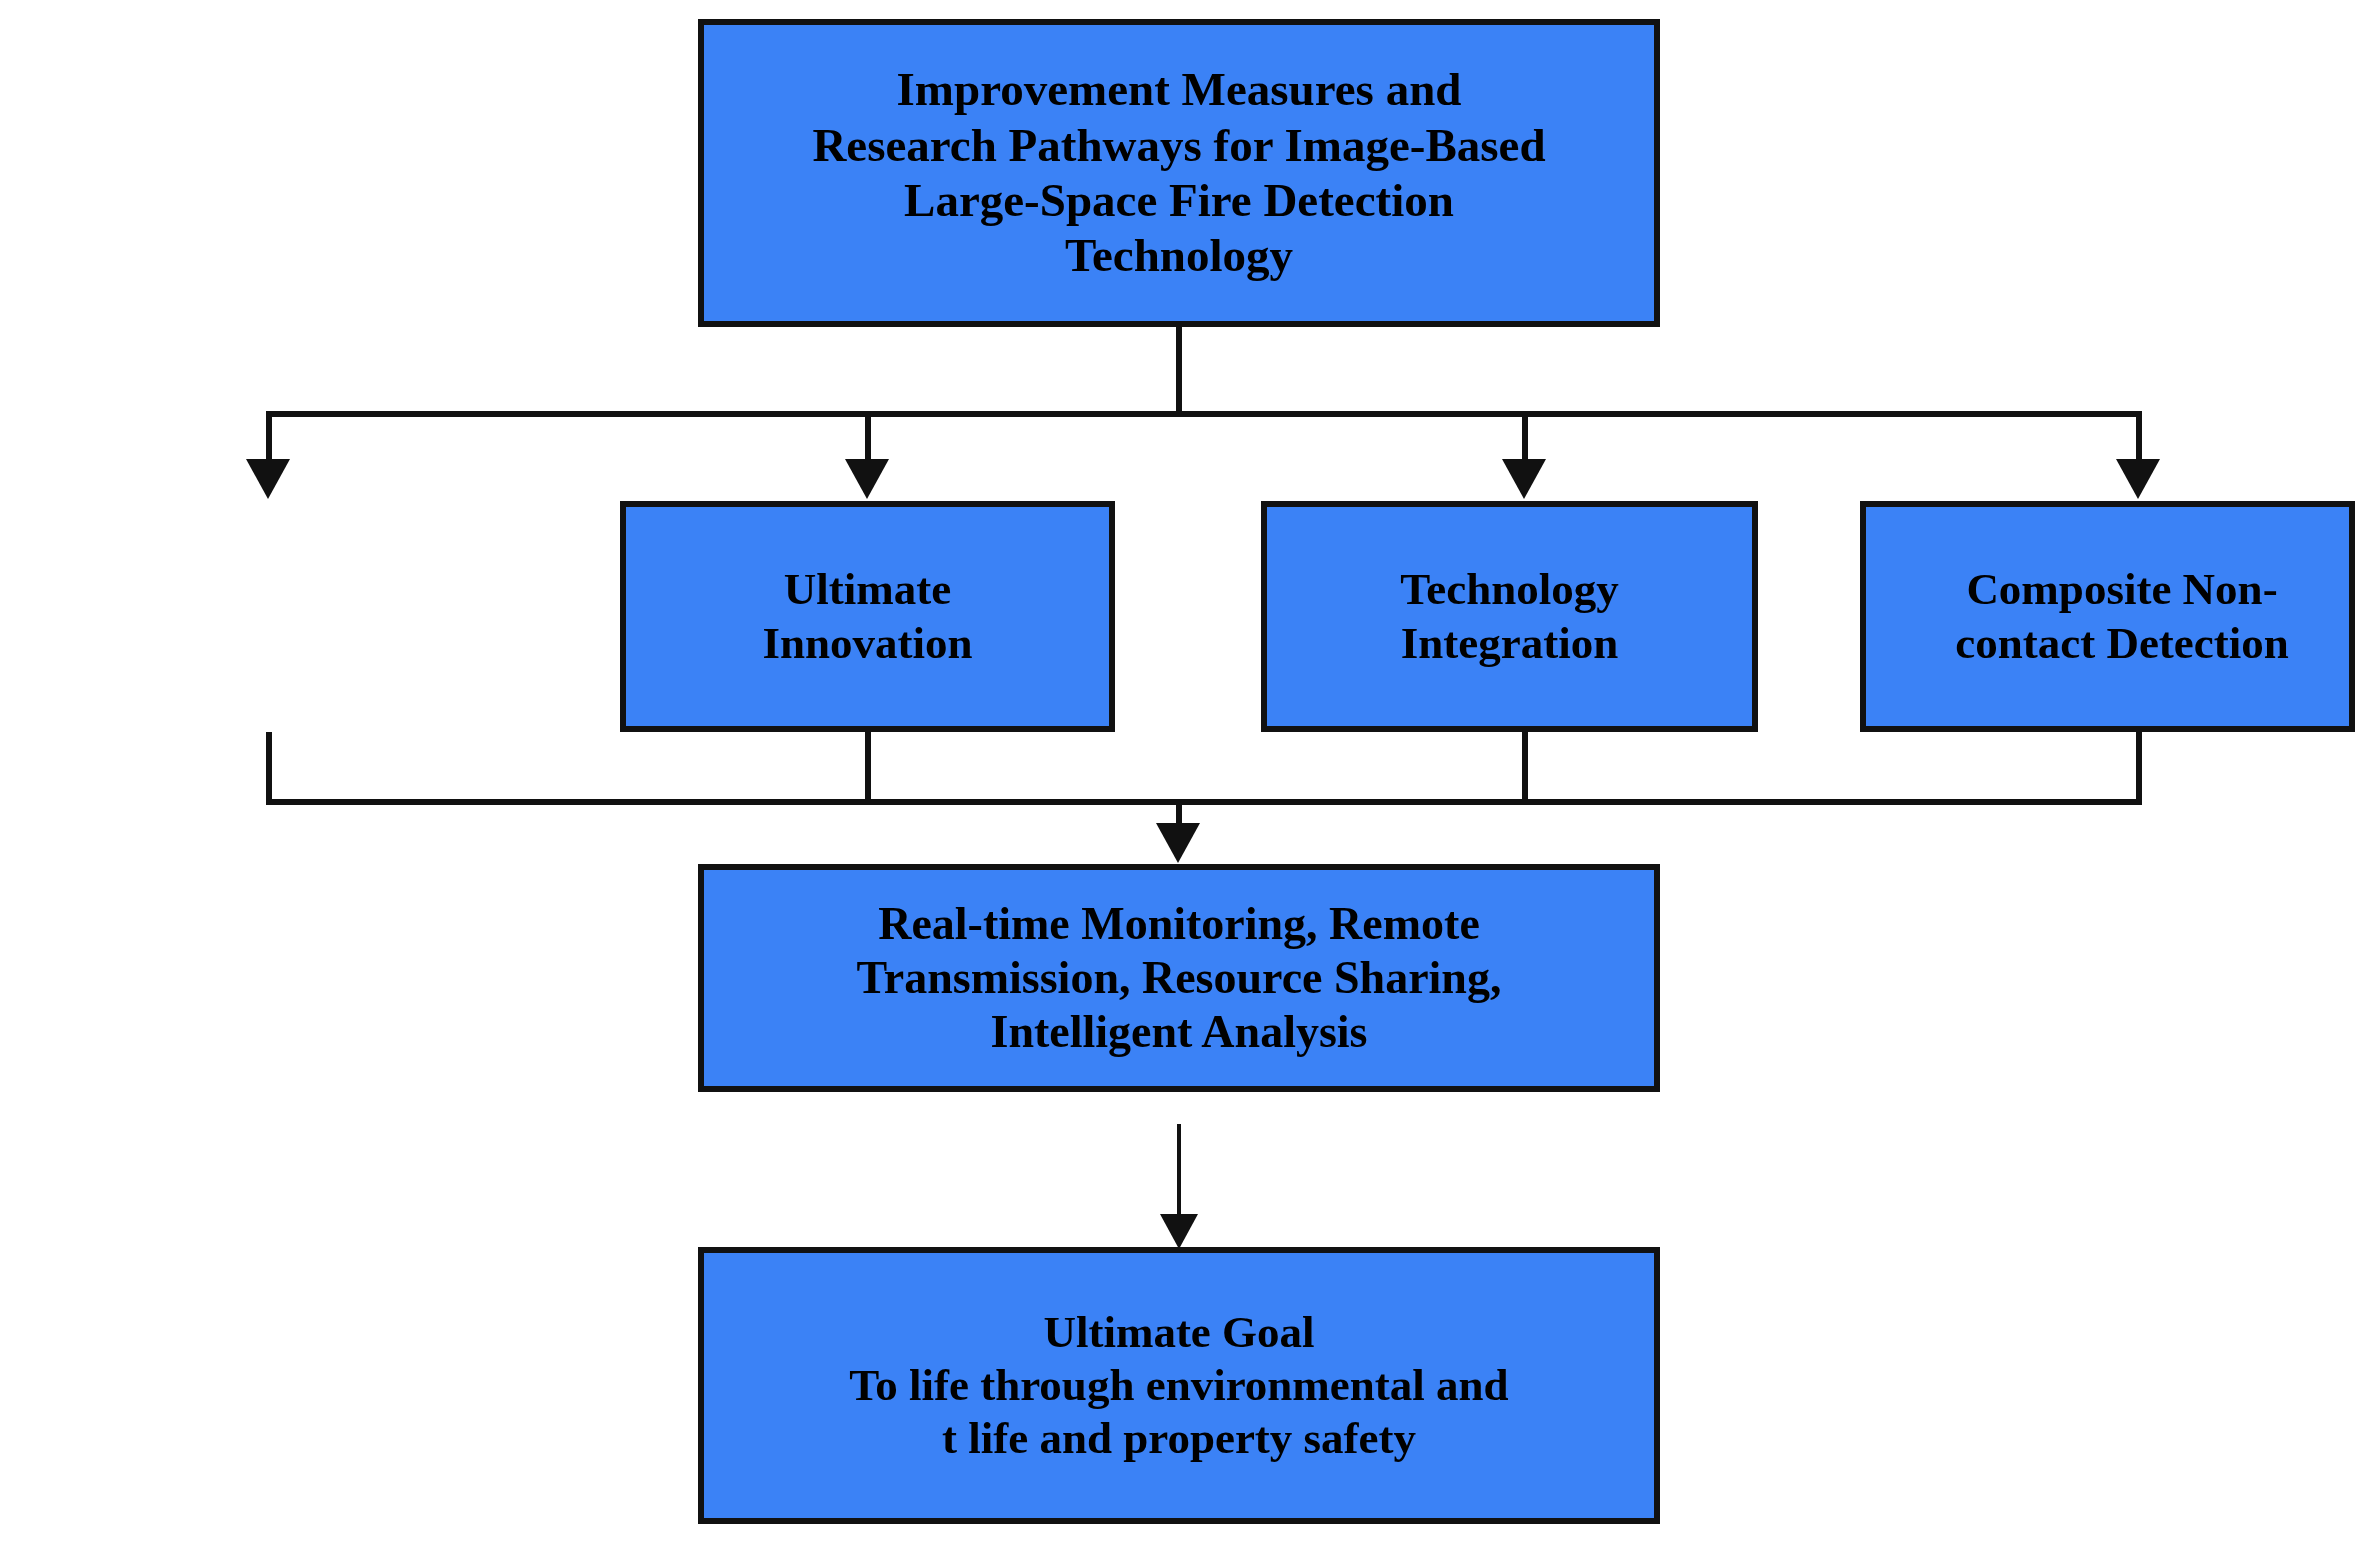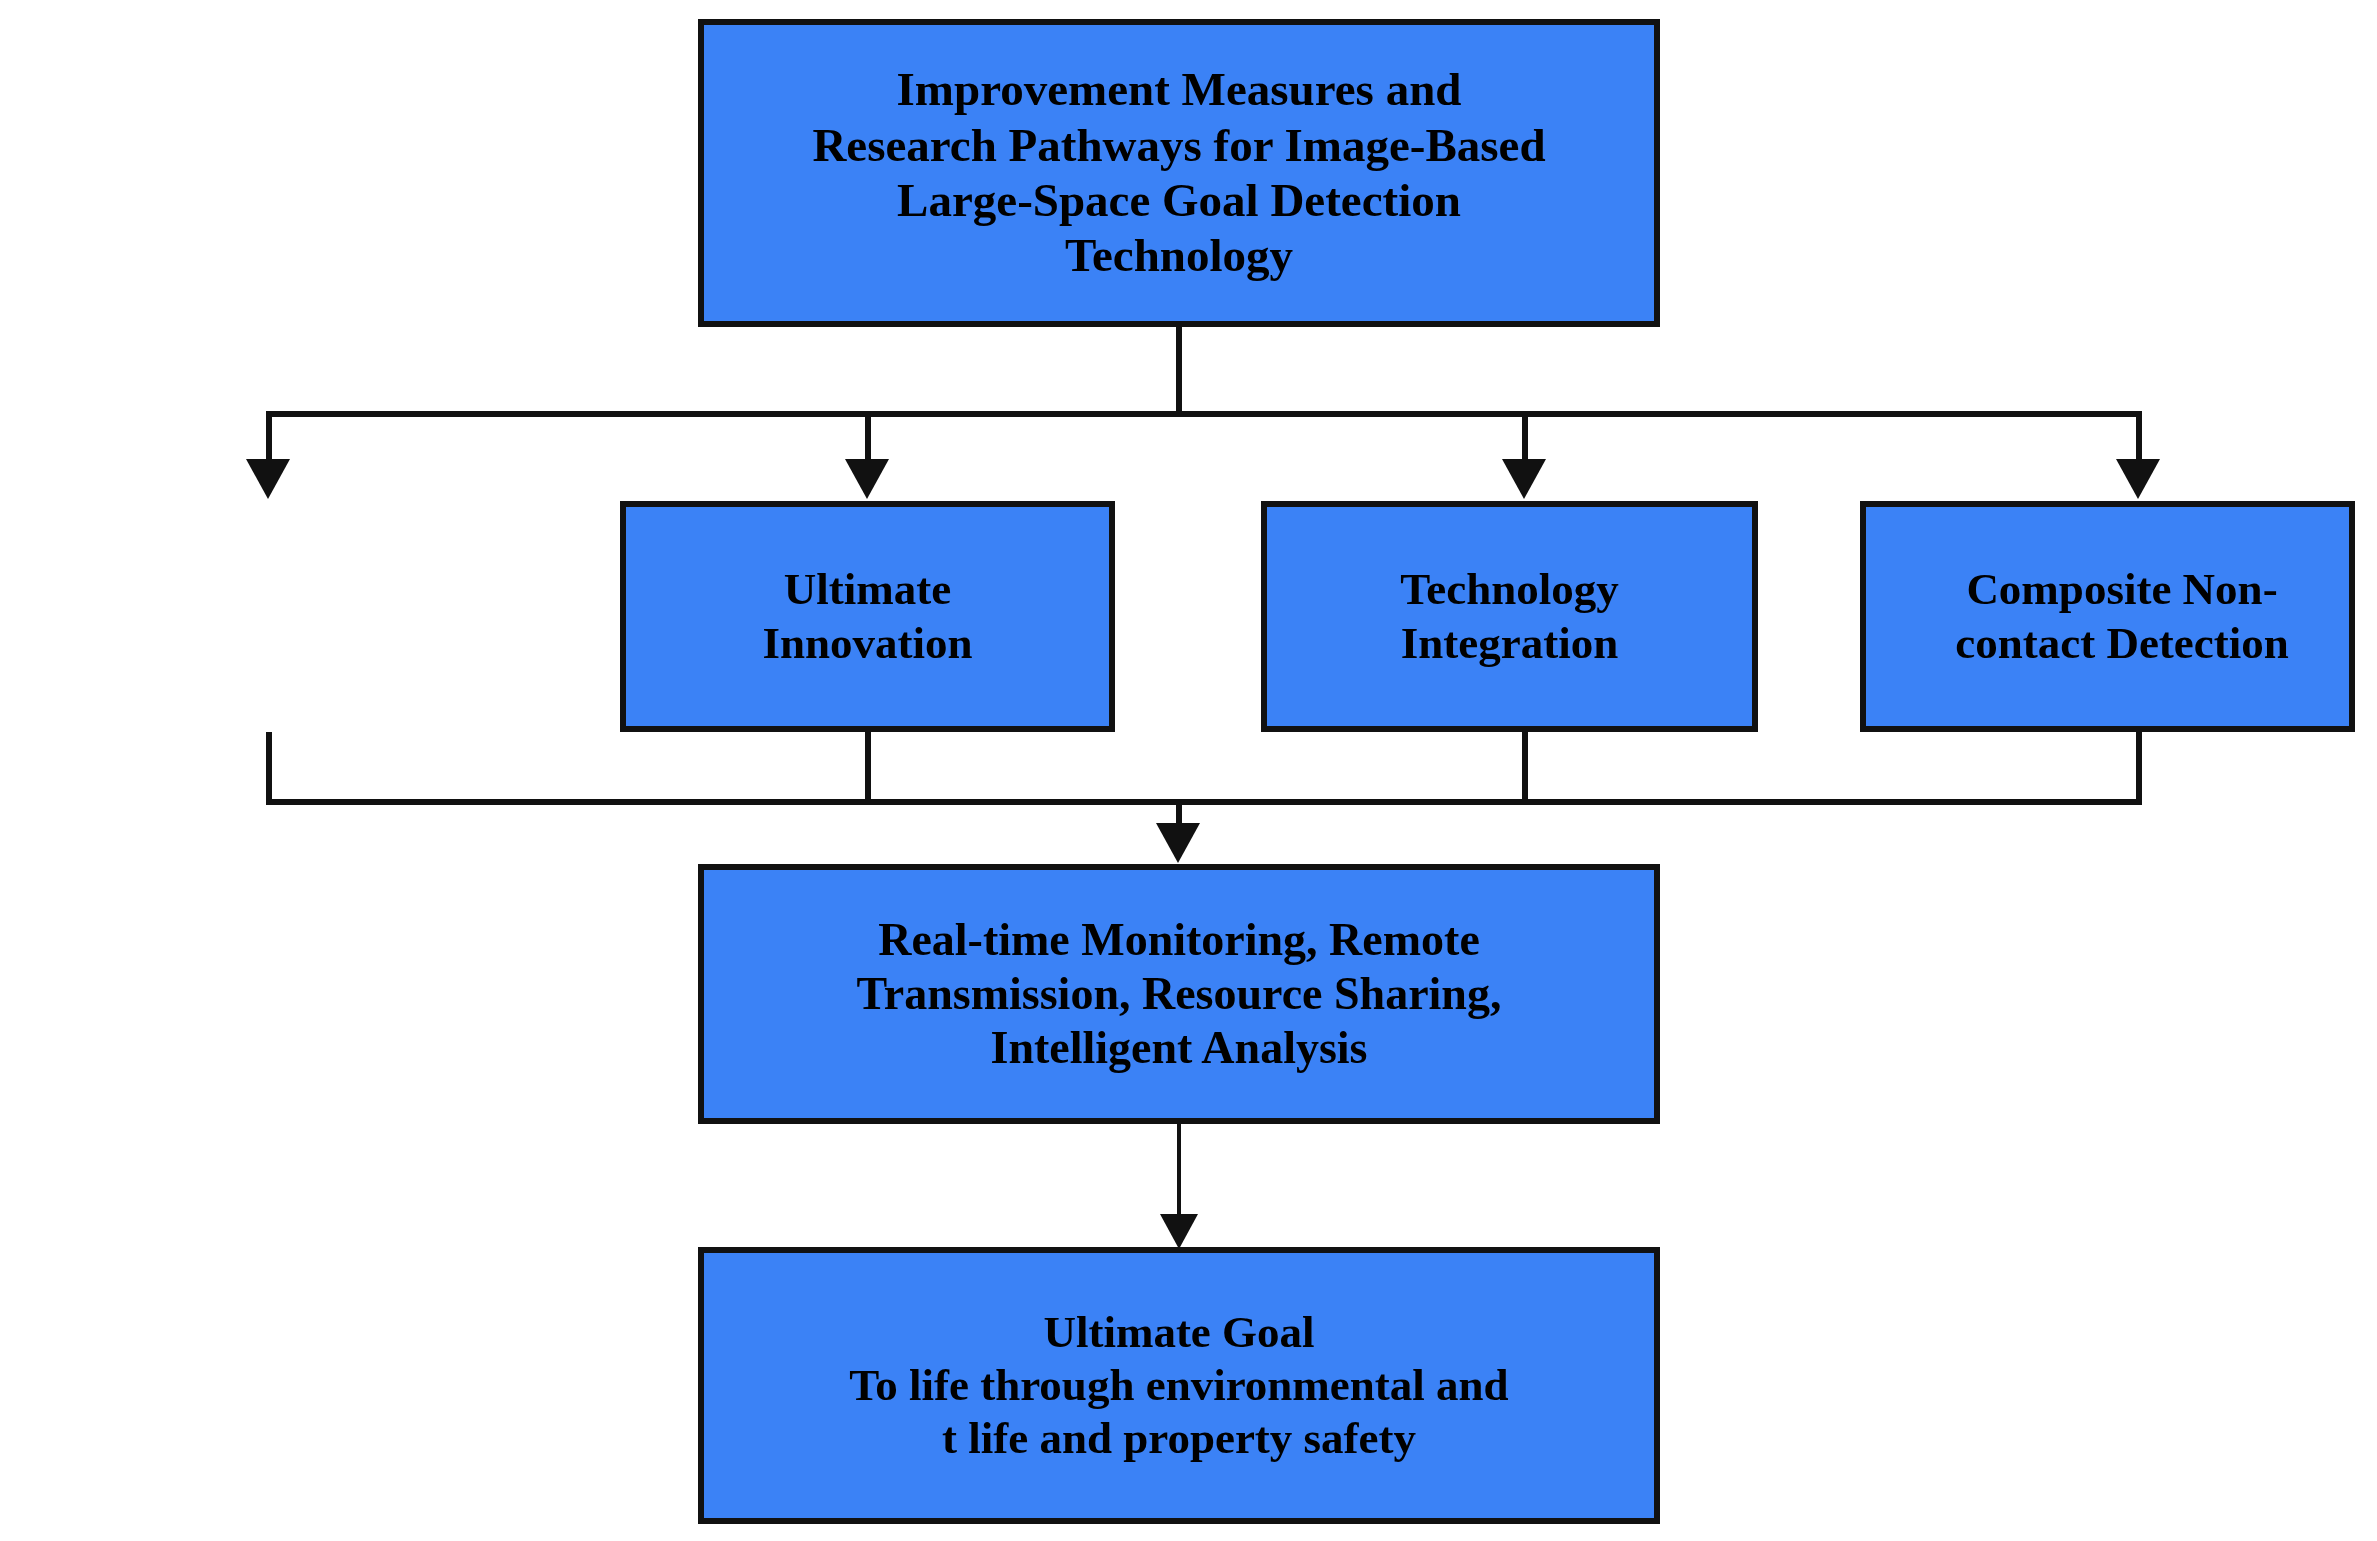--- a/index.html
+++ b/index.html
@@ -48,21 +48,21 @@
   }
   #node-integration {
     left: 1261px; top: 501px; width: 497px; height: 231px;
     font-size: 45px; font-weight: bold;
   }
   #node-noncontact {
     left: 1860px; top: 501px; width: 495px; height: 231px;
     font-size: 45px; font-weight: bold; padding-left: 29px;
   }
   #node-capabilities {
-    left: 698px; top: 864px; width: 962px; height: 260px;
+    left: 698px; top: 864px; width: 962px; height: 228px;
     font-size: 46px; font-weight: bold;
   }
   #node-goal {
     left: 698px; top: 1247px; width: 962px; height: 277px;
     font-size: 45px; font-weight: bold;
   }
   #node-goal .heading {
     font-weight: bold;
   }
 
@@ -90,21 +90,21 @@
   }
 </style>
 </head>
 <body>
 
 <div id="canvas">
 
   <div class="node" id="node-root">
     <span class="line">Improvement Measures and</span>
     <span class="line">Research Pathways for Image-Based</span>
-    <span class="line">Large-Space Goal Detection</span>
+    <span class="line">Large-Space Fire Detection</span>
     <span class="line">Technology</span>
   </div>
 
   <div class="conn v" style="left:1176px; top:327px; height:90px;"></div>
 
   <div class="conn h" style="left:266px; top:411px; width:1876px;"></div>
 
   <div class="conn v" style="left:266px; top:411px; height:54px;"></div>
   <div class="arrowhead" style="left:246px; top:459px;"></div>
 

